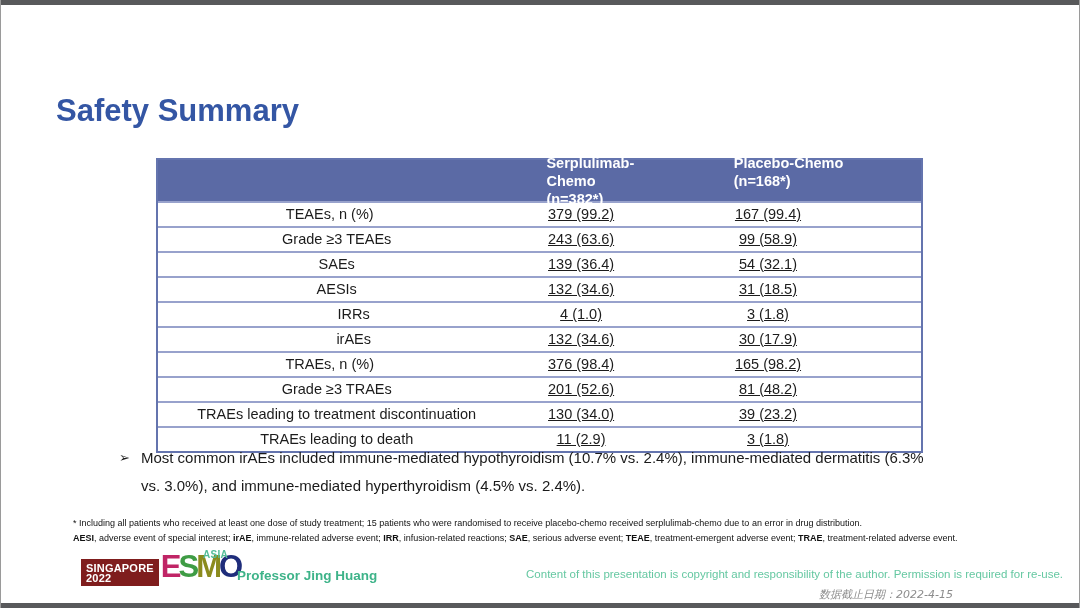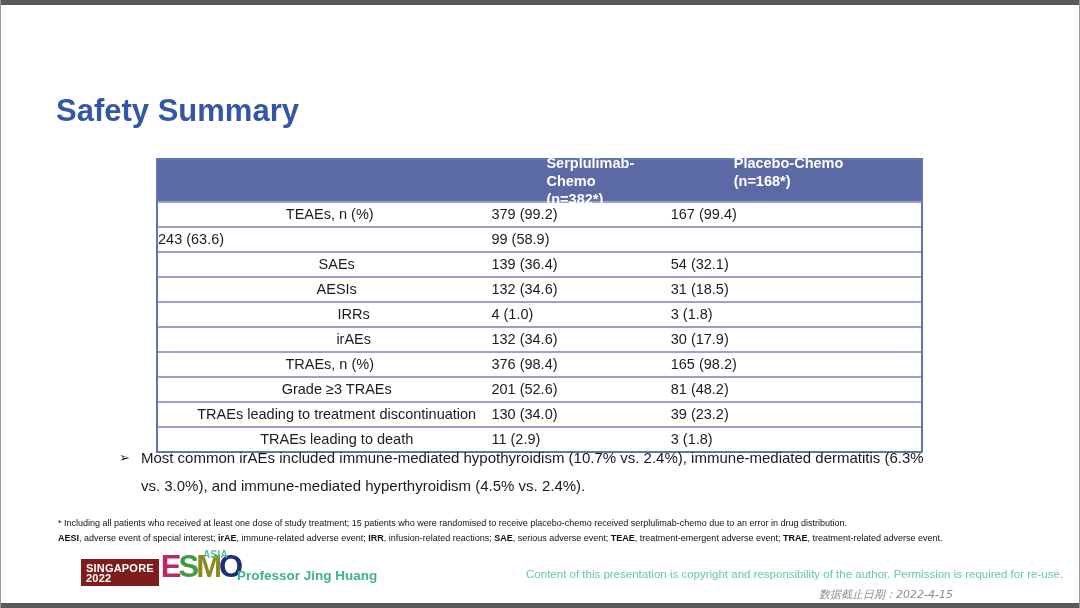--- a/index.html
+++ b/index.html
@@ -28,38 +28,38 @@
   }
   .th { line-height:18px; }
   .th.c2 { padding-left:55px; }
   .th.c3 { padding-left:63px; }
   .trow {
     display:grid; grid-template-columns:43.7% 23.5% 25.5% 7.3%;
     height:23px; line-height:22px; font-size:14.5px; color:#1c1c1c;
     border-top:2px solid #98a2cc; background:#ffffff;
   }
   .cell-label { white-space:nowrap; overflow:hidden;text-align:center; }
-  .cell-val   { text-align:left; white-space:nowrap; }
+  .cell-val   { text-align:center; white-space:nowrap;text-decoration:underline; }
   .ind0 { padding-left:10px; }
   .ind1 { padding-left:24px; }
   .ind2 { padding-left:58px; }
 
   
   .bullet {
     position:absolute; left:118px; top:444px; width:822px;
     display:flex; gap:11px; font-size:15px; color:#1a1a1a; line-height:28px;
   }
   .bullet-marker { font-size:13px; line-height:28px; flex:0 0 auto; }
 
   
   .footnotes {
     position:absolute; left:57px; top:516px; width:1015px;
     font-size:9px; color:#111111; line-height:15px;
   }
-  .footnote-line { white-space:nowrap; }
+  .footnote-line { white-space:nowrap;margin-left:15px; }
   .footnote-line b { font-weight:bold; }
 
   
   .logo { position:absolute; left:80px; top:551px; height:36px; }
   .logo-inner { display:flex; align-items:flex-start; position:relative; }
   .logo-box {
     background:#7f1d1d; color:#ffffff; font-size:11px; line-height:10px;
     font-weight:bold; padding:4px 5px 3px 5px; margin-top:8px; letter-spacing:0.2px;
   }
   .logo-letters {
@@ -105,20 +105,21 @@
       <div class="th c4"></div>
     </div>
     <div>
         <div class="trow">
           <div class="cell-label ind0">TEAEs, n (%)</div>
           <div class="cell-val">379 (99.2)</div>
           <div class="cell-val">167 (99.4)</div>
           <div></div>
         </div>
         <div class="trow">
+          <div class="cell-label ind1">Grade ≥3 TEAEs</div>
           <div class="cell-val">243 (63.6)</div>
           <div class="cell-val">99 (58.9)</div>
           <div></div>
         </div>
         <div class="trow">
           <div class="cell-label ind1">SAEs</div>
           <div class="cell-val">139 (36.4)</div>
           <div class="cell-val">54 (32.1)</div>
           <div></div>
         </div>

